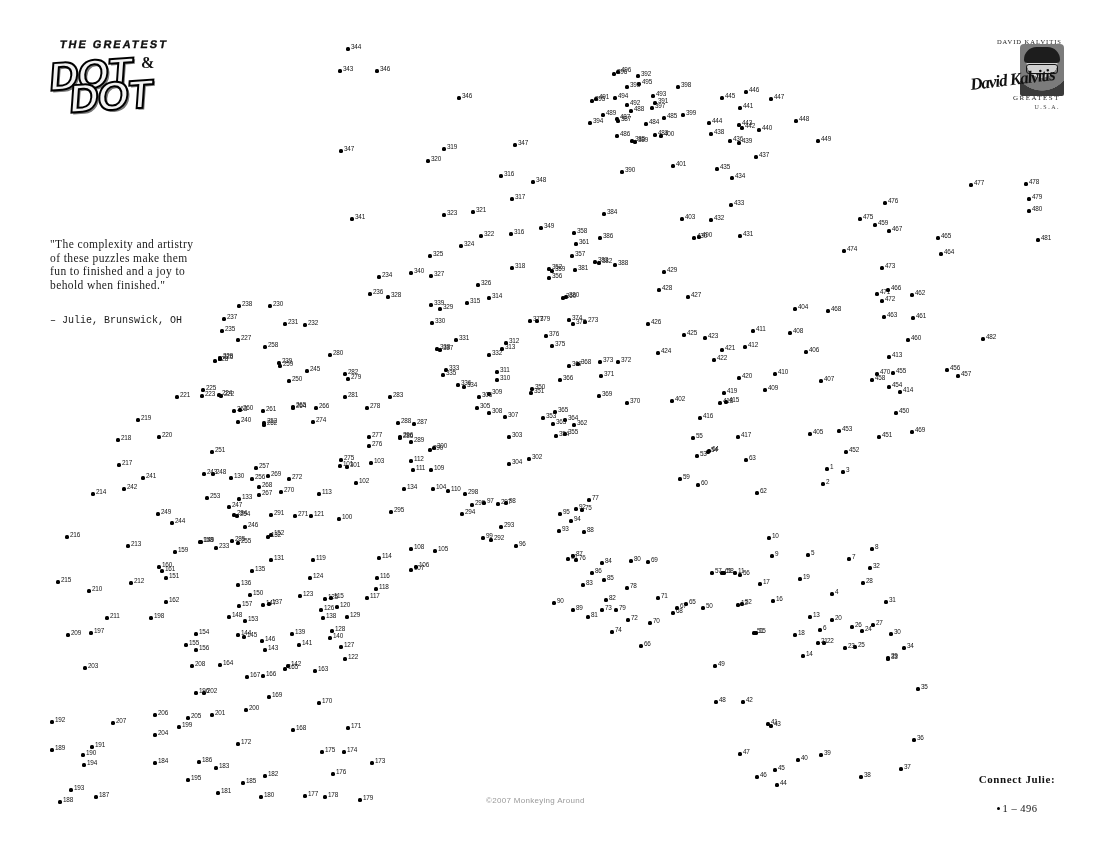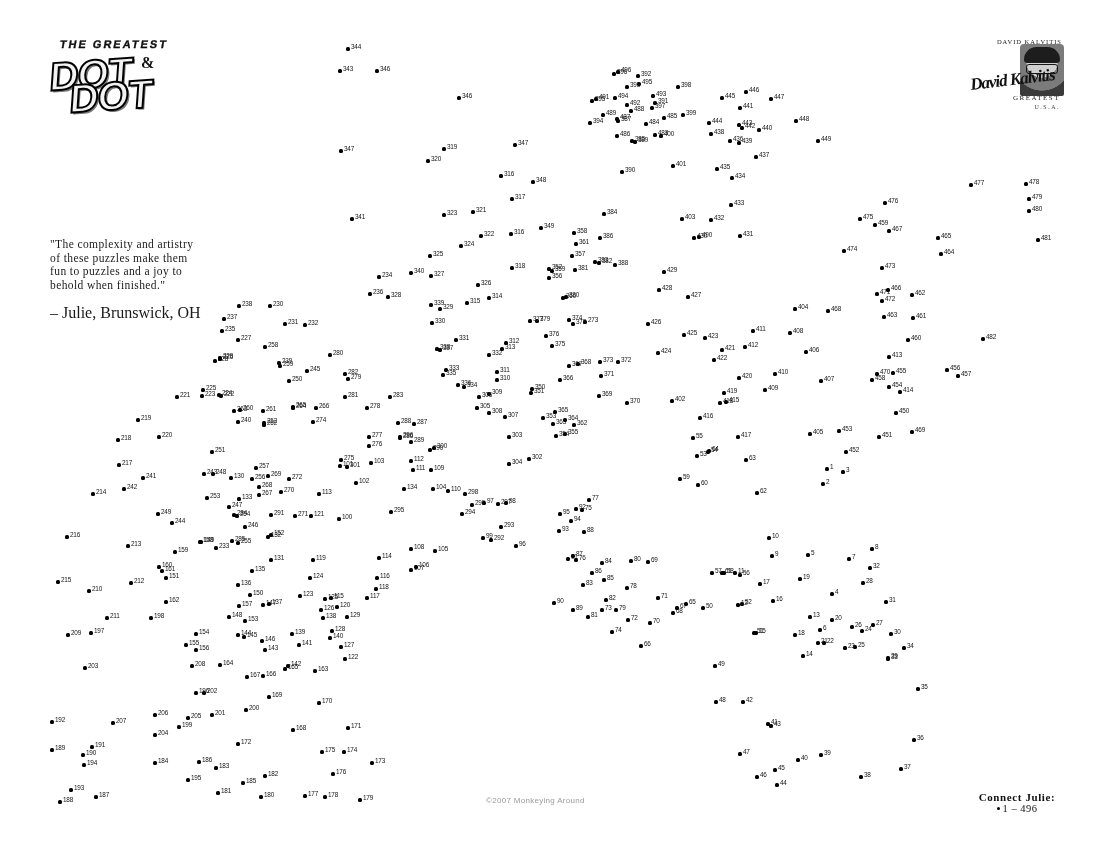--- a/index.html
+++ b/index.html
@@ -164,23 +164,23 @@
     font-family: "Liberation Serif", serif;
     font-size: 11.5px;
     line-height: 13.5px;
     color: #1a1a1a;
     letter-spacing: .4px;
   }
   #quote .q-line { white-space: nowrap; }
   #quote-attrib {
     position: absolute;
     left: 50px;
-    top: 304px;
-    font-family: Liberation Serif, serif;
-    font-size: 16px;
+    top: 315px;
+    font-family: Liberation Mono, monospace;
+    font-size: 10px;
     color: #1a1a1a;
   }
 
   
   #signature {
     position: absolute;
     right: 36px;
     top: 44px;
     width: 92px;
     height: 86px;
@@ -255,20 +255,21 @@
     text-align: center;
   }
   #legend-title {
     font-family: "Liberation Serif", serif;
     font-weight: bold;
     font-size: 11px;
     letter-spacing: .6px;
     color: #111;
   }
   #legend-range {
+    margin-top: 18px;
     font-family: "Liberation Serif", serif;
     font-size: 10.5px;
     color: #111;
     letter-spacing: .5px;
   }
   #legend-range .dotmark {
     display: inline-block;
     width: 3px;
     height: 3px;
     background: #000;
@@ -332,21 +333,21 @@
       <div class="lg-top">THE GREATEST</div>
       <div class="lg-big">DOT</div>
       <div class="lg-amp">&amp;</div>
       <div class="lg-big2">DOT</div>
     </div>
   </div>
 
   <div id="quote">
     <div class="q-line">"The complexity and artistry</div>
     <div class="q-line">of these puzzles make them</div>
-    <div class="q-line">fun to puzzles and a joy to</div>
+    <div class="q-line">fun to finished and a joy to</div>
     <div class="q-line">behold when finished."</div>
   </div>
   <div id="quote-attrib">– Julie, Brunswick, OH</div>
 
   <div id="signature">
     <div id="sig-name-top">DAVID KALVITIS</div>
     <div id="sig-photo">
       <div class="hair"></div>
       <div class="glasses"></div>
     </div>

